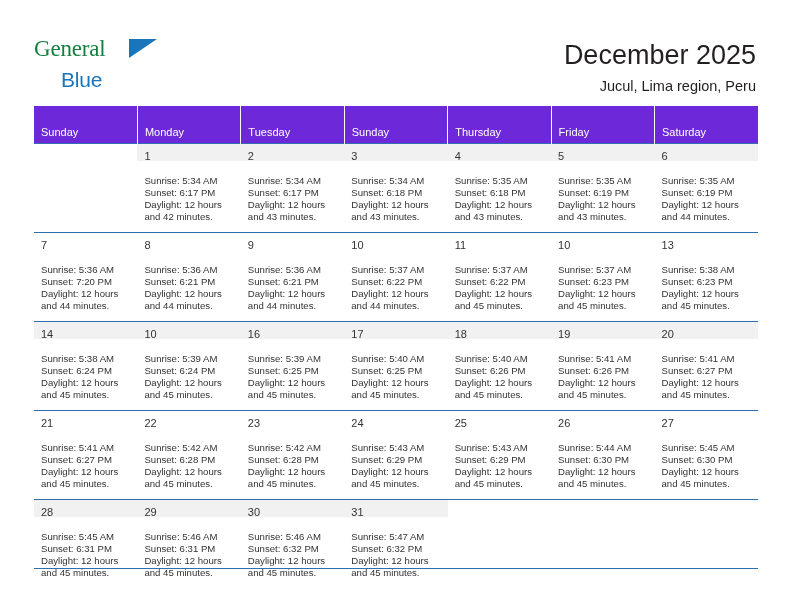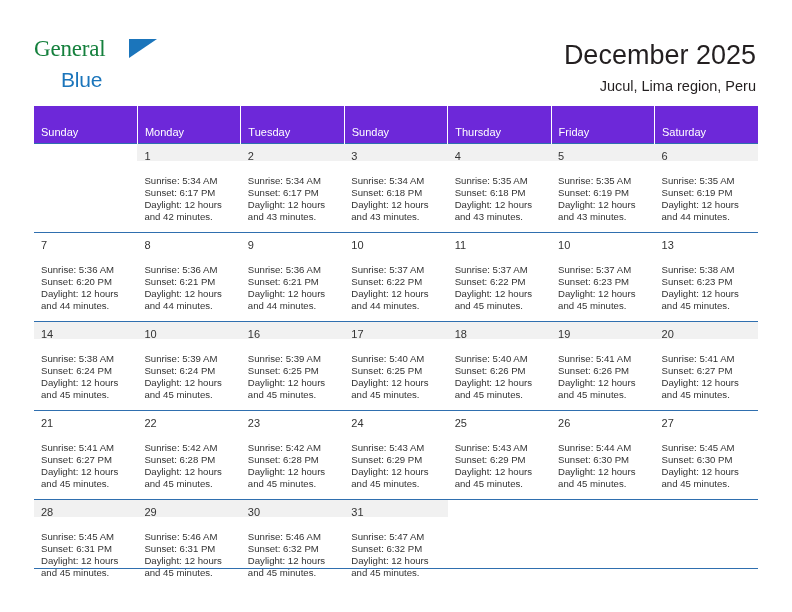--- a/index.html
+++ b/index.html
@@ -251,21 +251,21 @@
               </div>
             </div>
           </td>
         </tr>
         <tr class="week-plain">
           <td>
             <div class="cell-inner">
               <div class="daynum-bar"><span class="daynum">7</span></div>
               <div class="cell-lines">
                 <div>Sunrise: 5:36 AM</div>
-                <div>Sunset: 6:20 PM</div>
+                <div>Sunset: 7:20 PM</div>
                 <div>Daylight: 12 hours</div>
                 <div>and 44 minutes.</div>
               </div>
             </div>
           </td>
           <td>
             <div class="cell-inner">
               <div class="daynum-bar"><span class="daynum">8</span></div>
               <div class="cell-lines">
                 <div>Sunrise: 5:36 AM</div>

